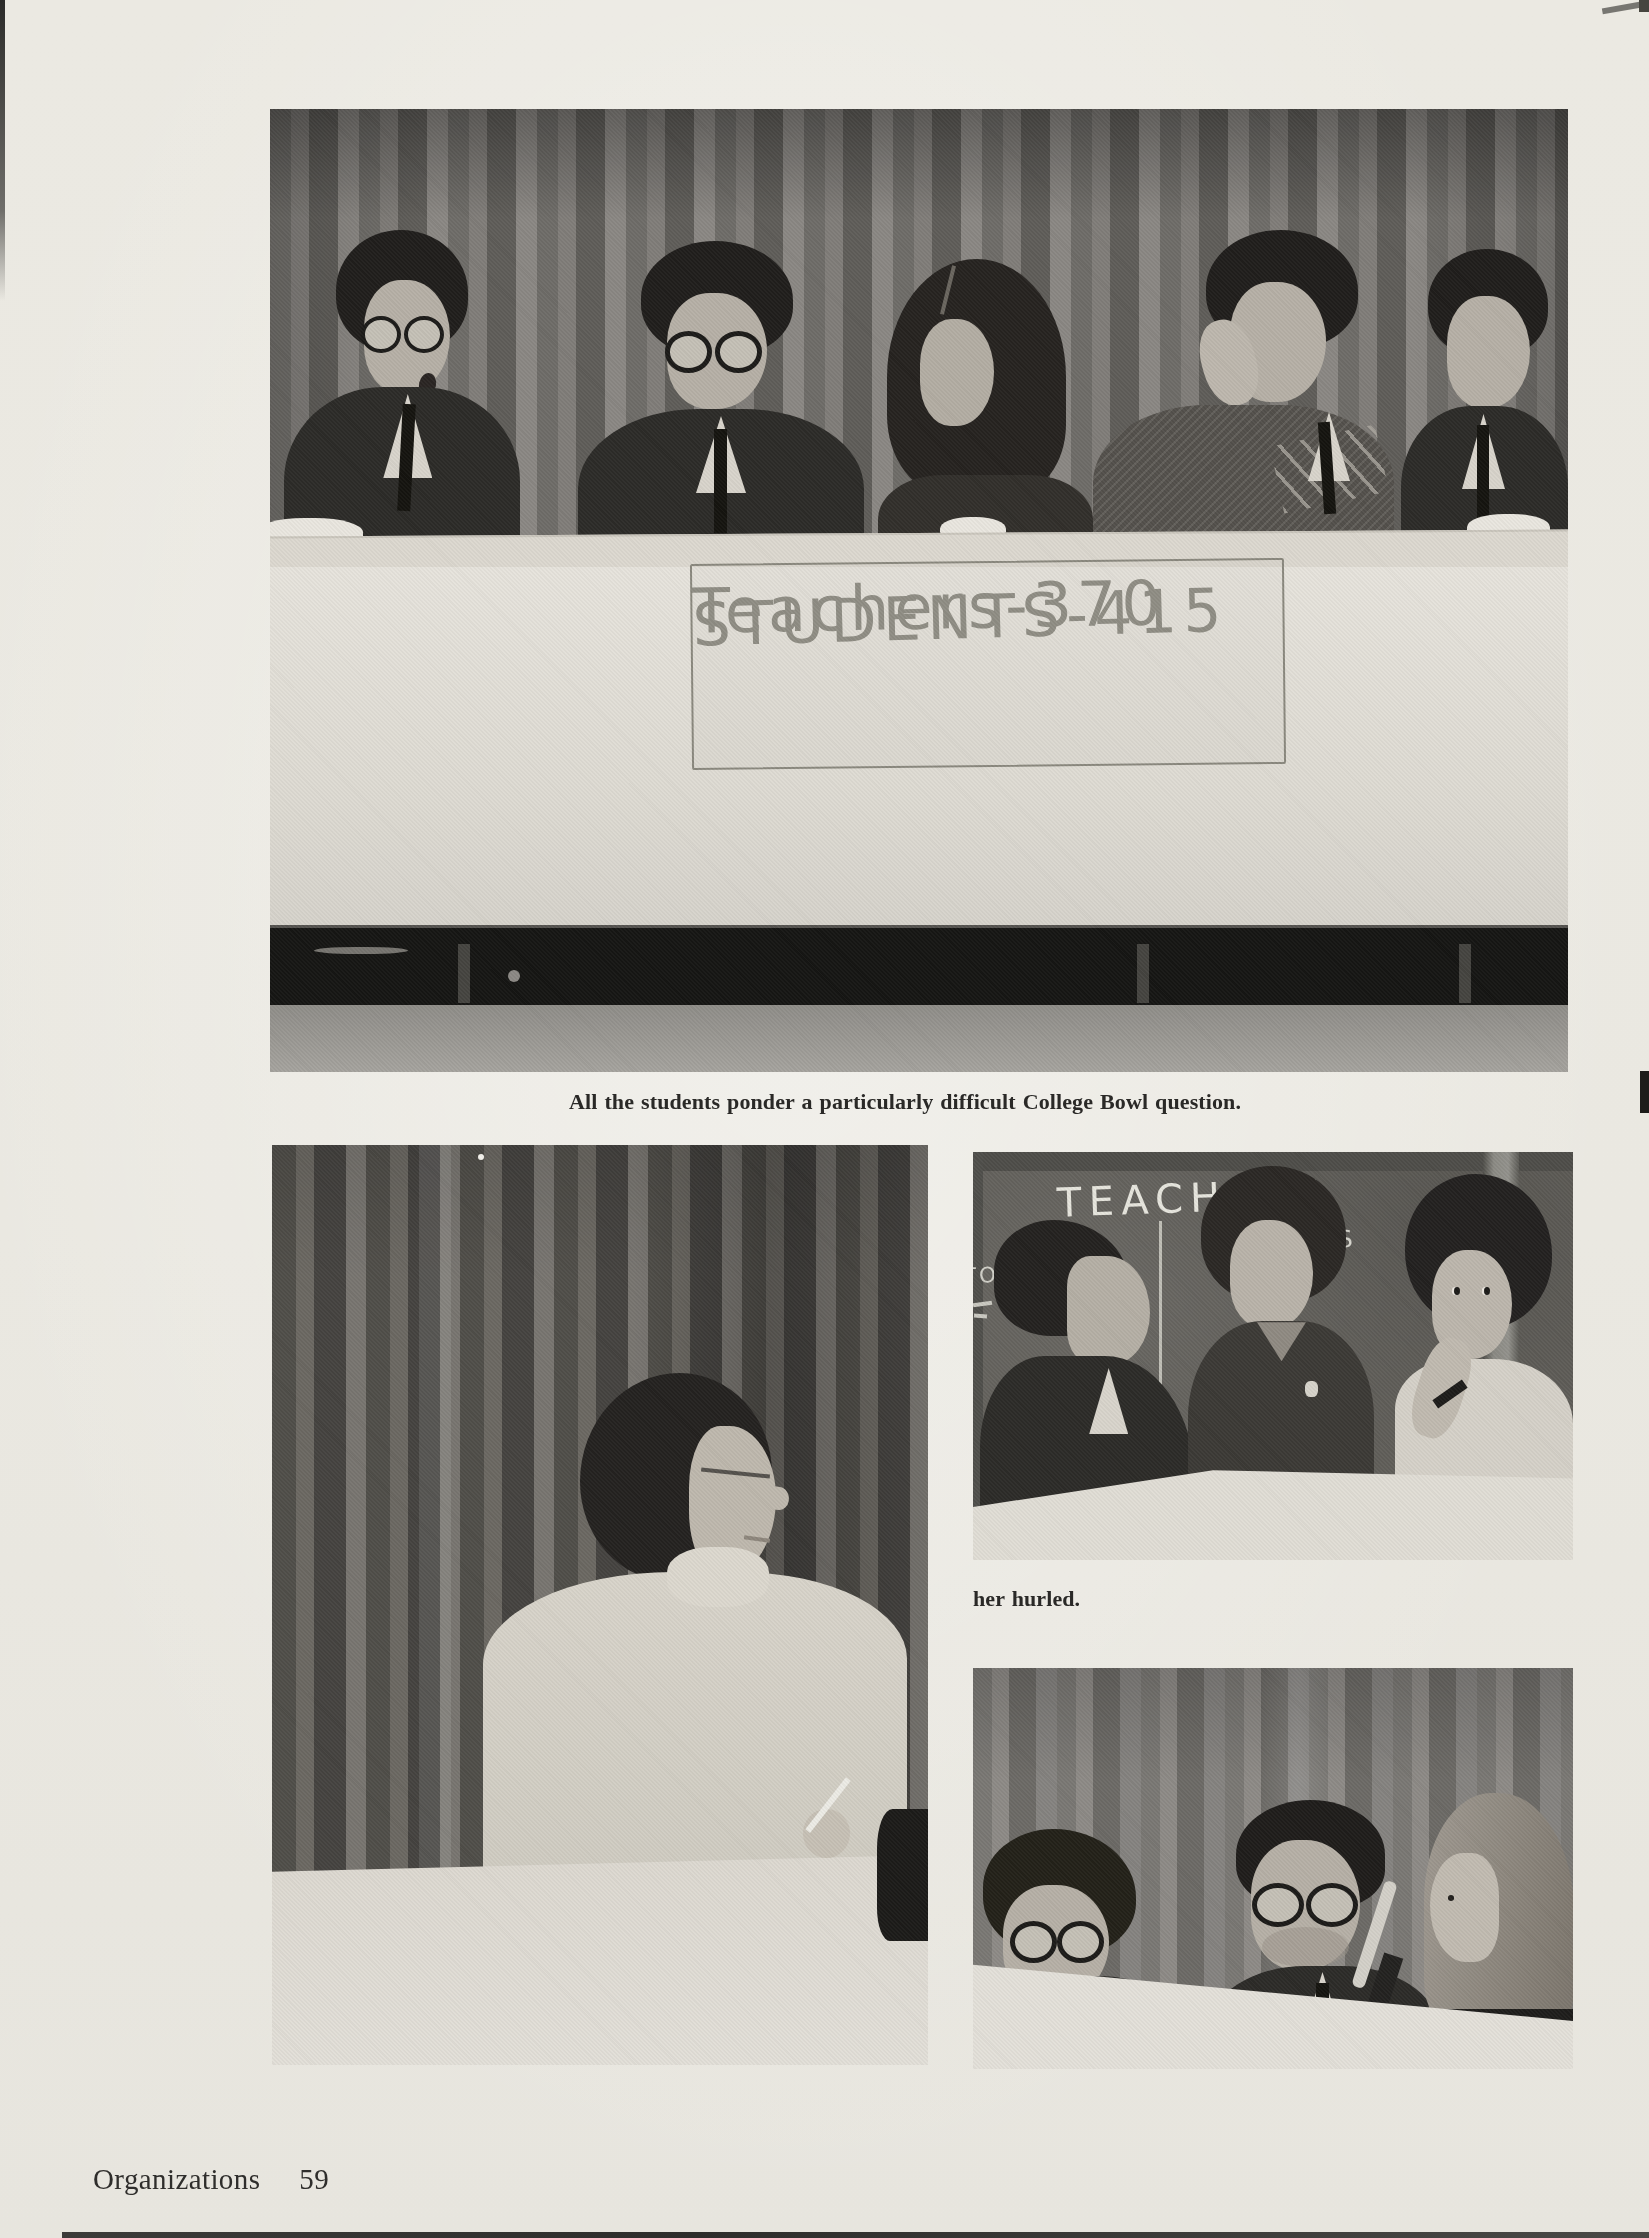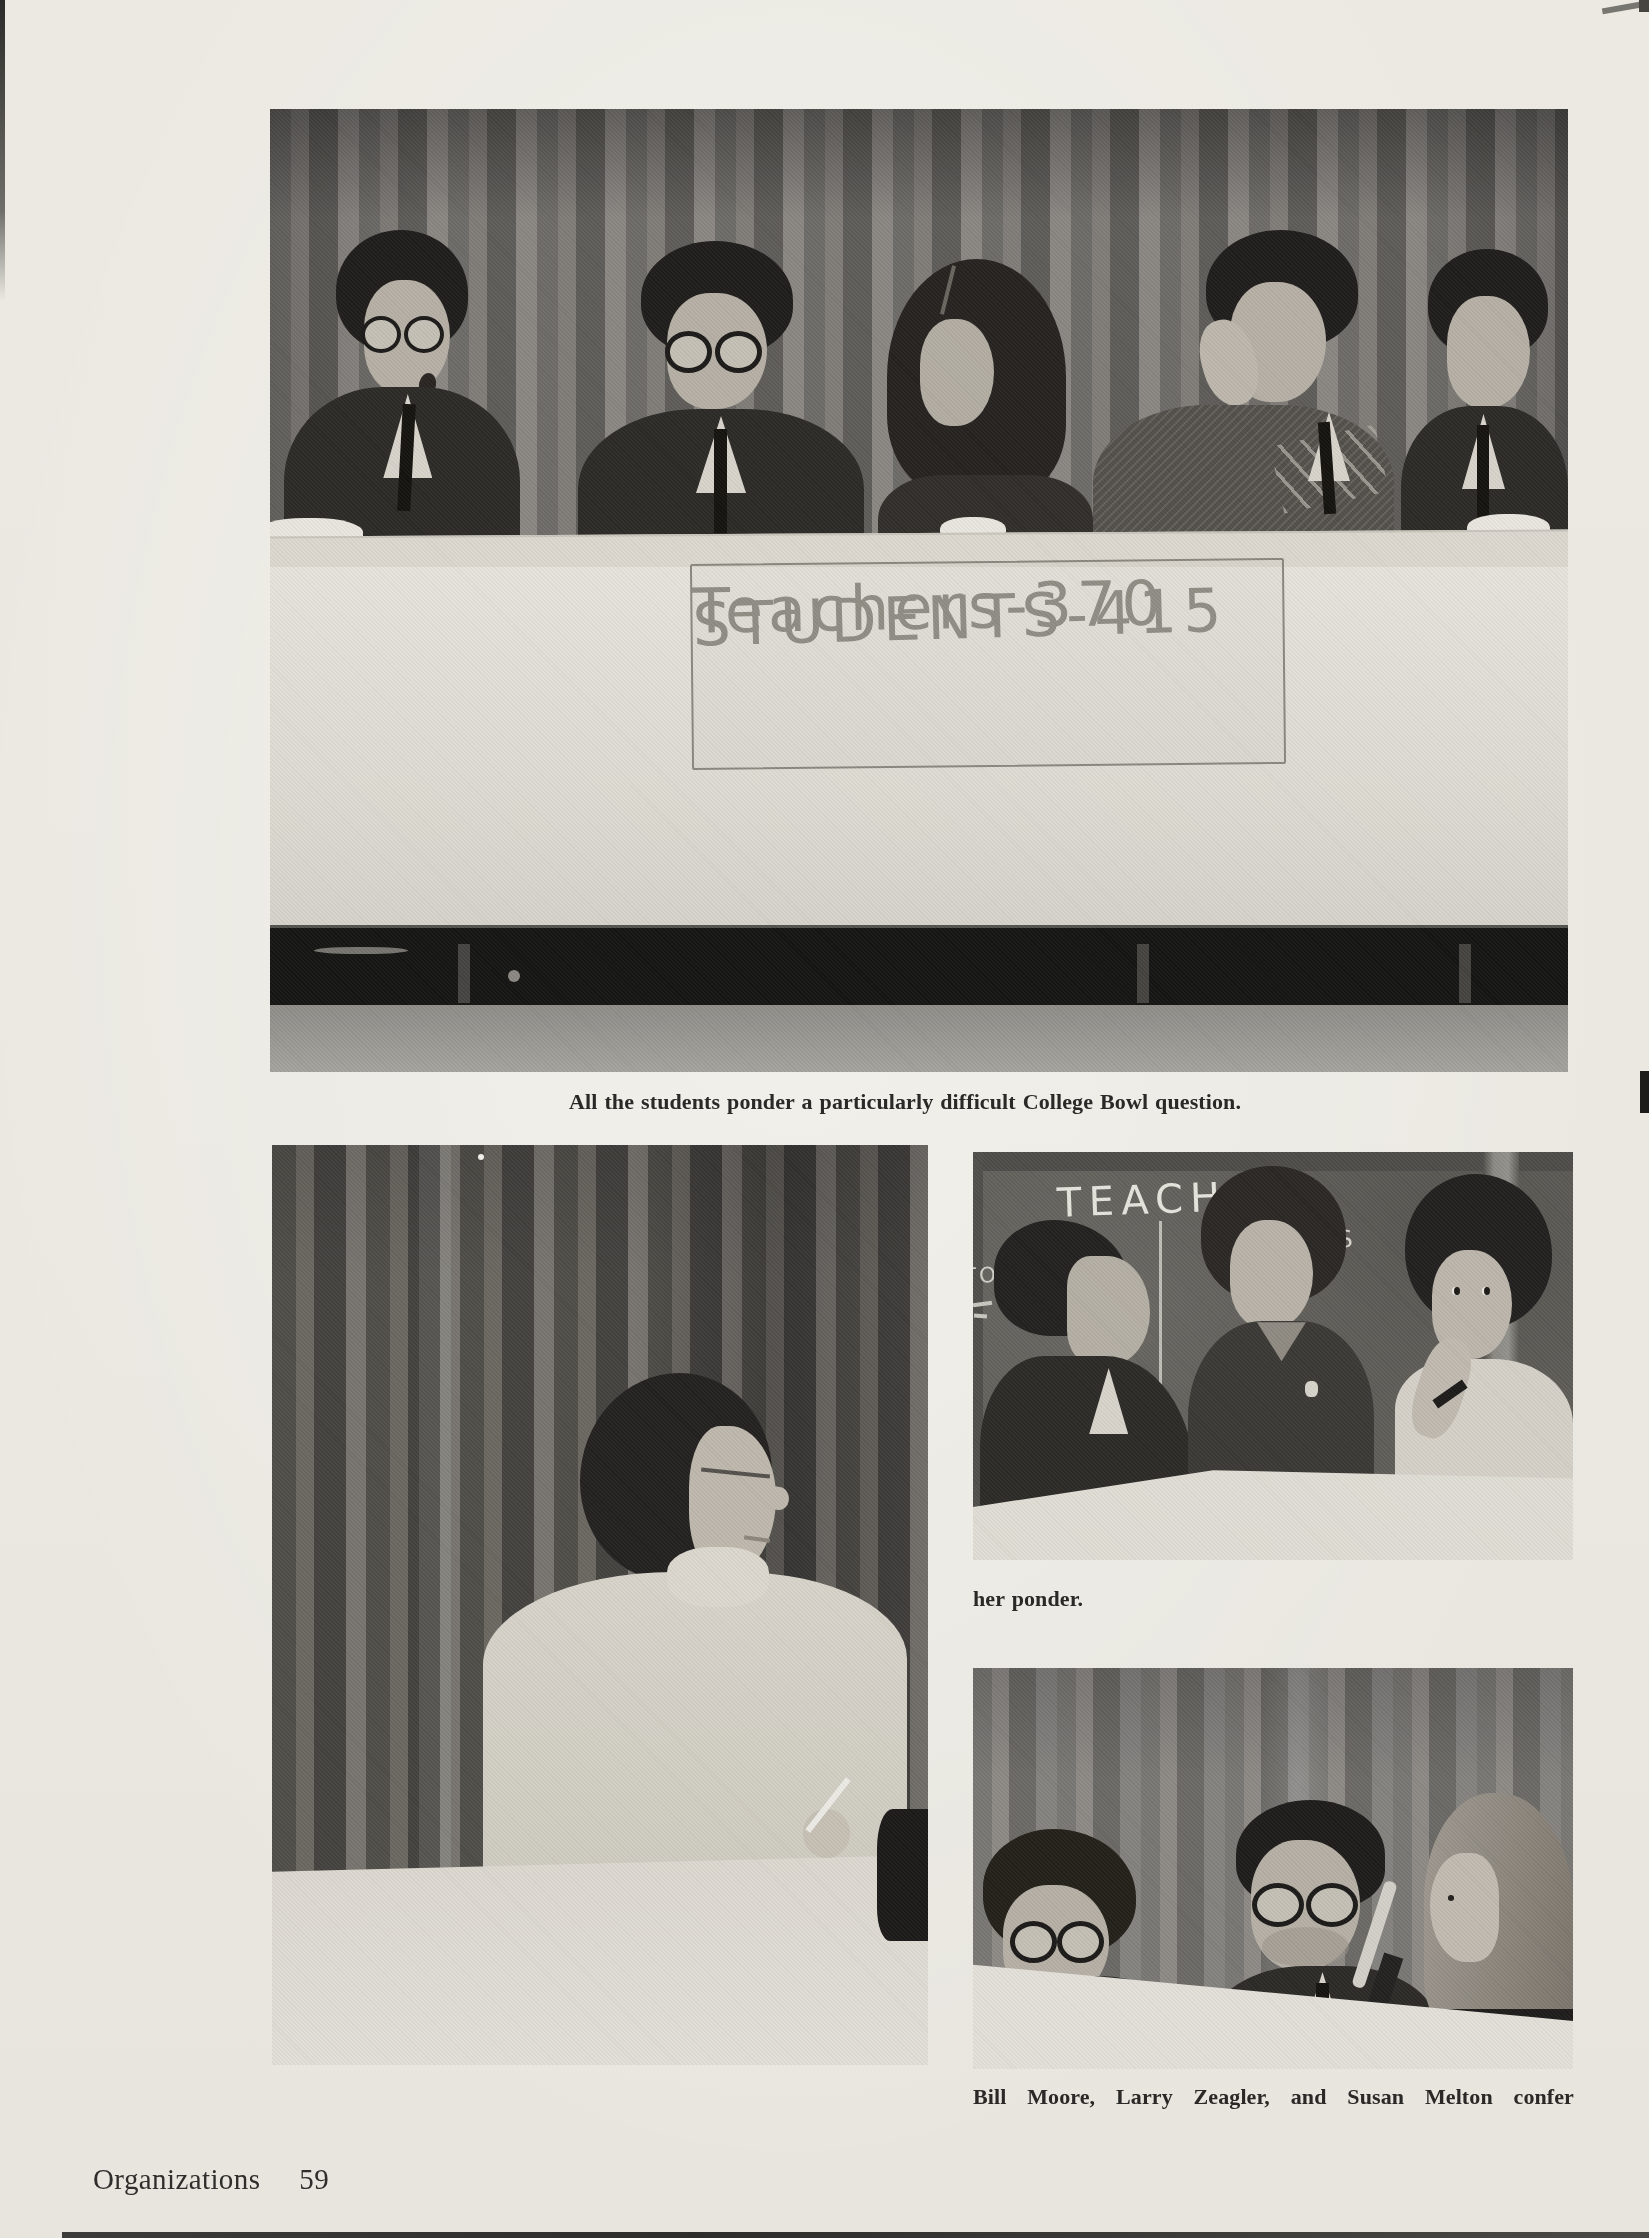--- a/index.html
+++ b/index.html
@@ -357,21 +357,21 @@
       <div class="blouse"></div>
       <div class="arm"></div>
       <div class="object"></div>
     </div>
 
     <div class="rt-table"></div>
     <div class="grain"></div>
   </div>
 
   <div class="caption cap-rt">
-    <div>her ponder.</div>
+    <div>her hurled.</div>
   </div>
 
   <div class="photo photo-rb">
     <div class="rb-curtain"></div>
 
     <div class="person rb-bill">
       <div class="hair"></div>
       <div class="face"></div>
       <div class="lens l1"></div>
       <div class="lens l2"></div>
@@ -399,21 +399,20 @@
       <div class="face"></div>
       <div class="eye"></div>
       <div class="top"></div>
     </div>
 
     <div class="rb-table"></div>
     <div class="grain"></div>
   </div>
 
   <div class="caption cap-rb">
-    <div class="jline">Bill Moore, Larry Zeagler, and Susan Melton confer</div>
   </div>
 
   <div class="footer">
     <span>Organizations</span>
     <span>59</span>
   </div>
 
 </div>
 
 

